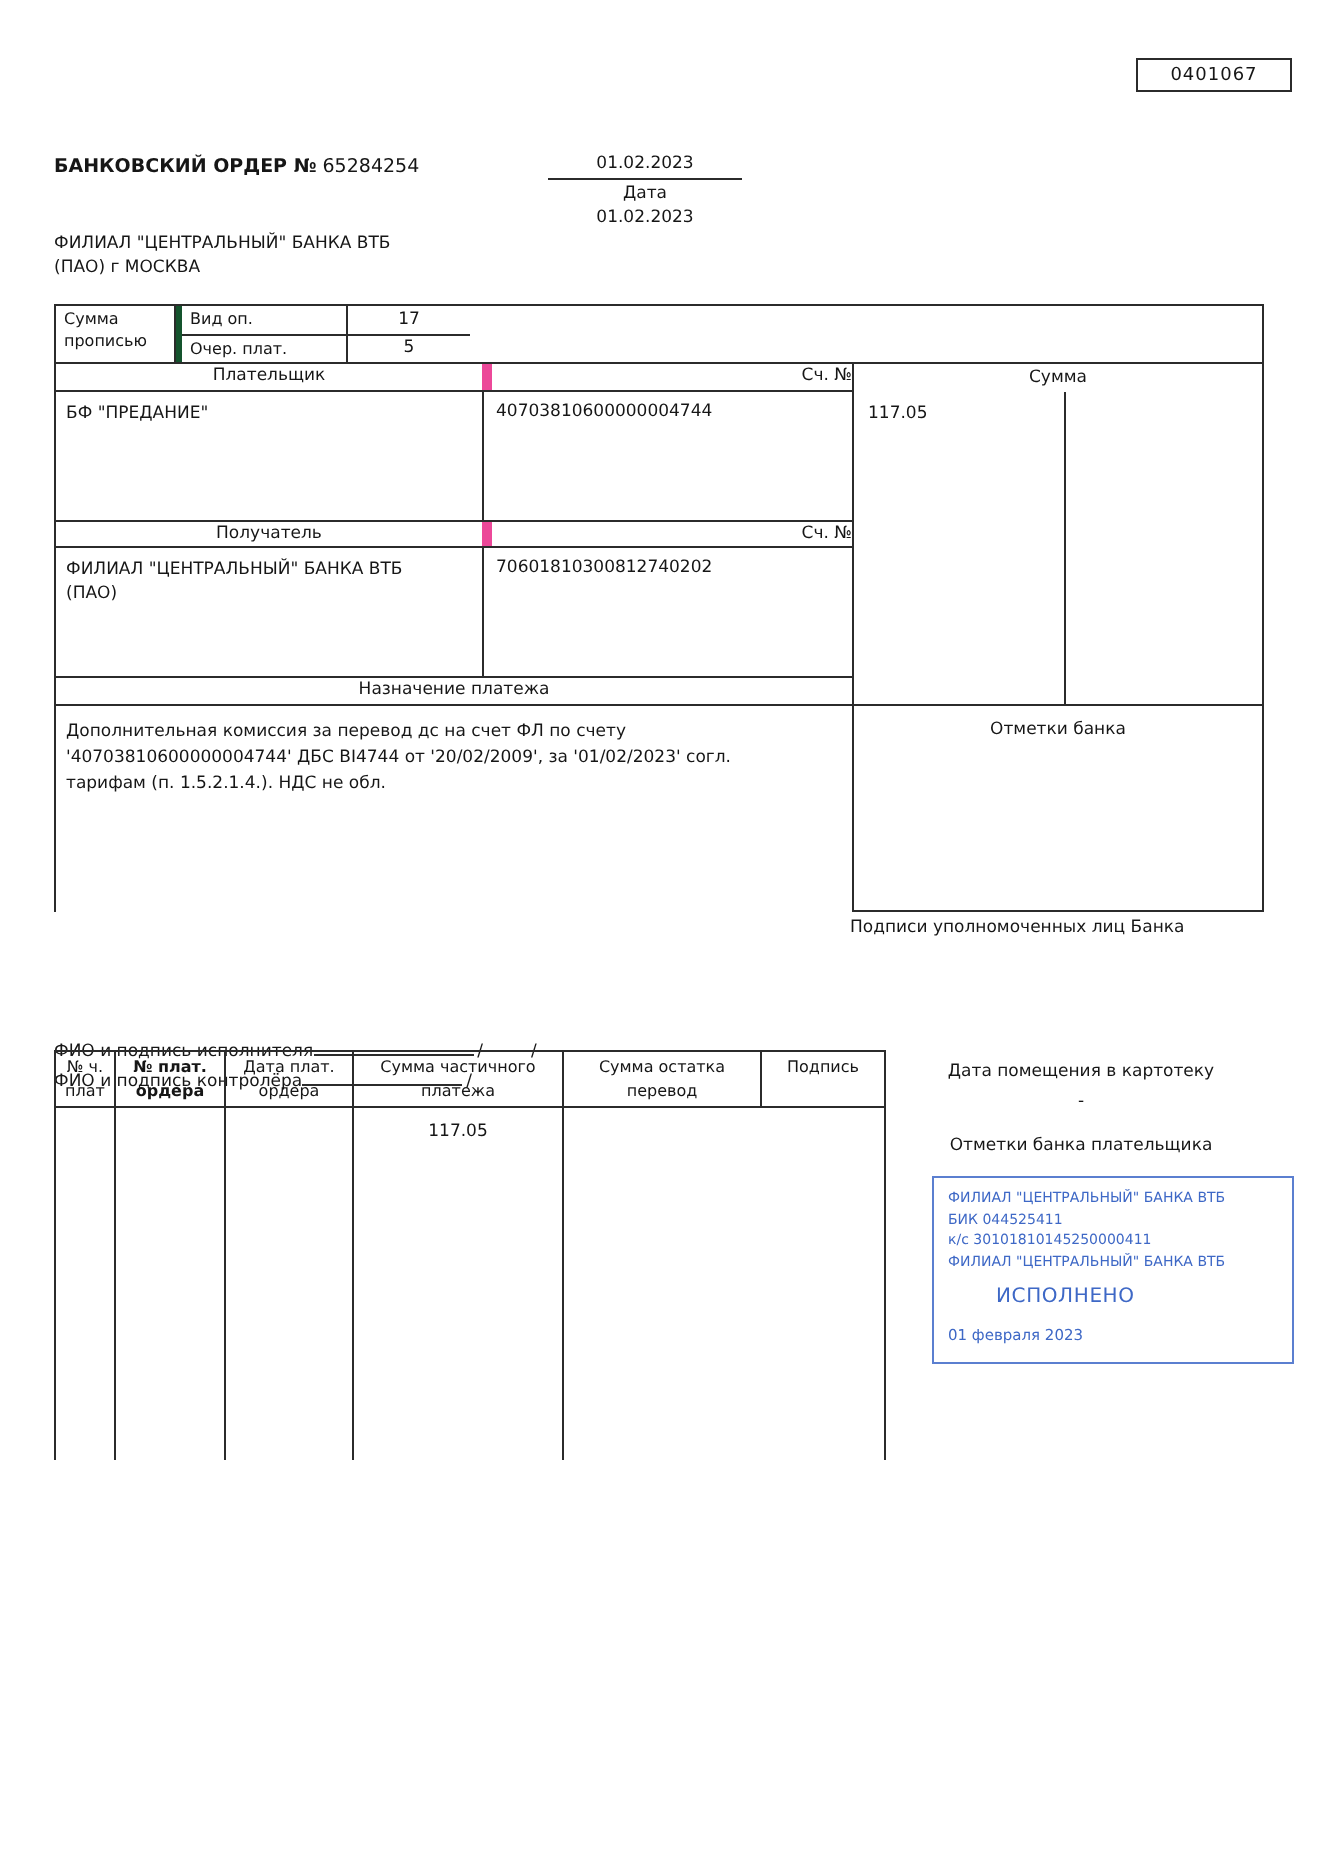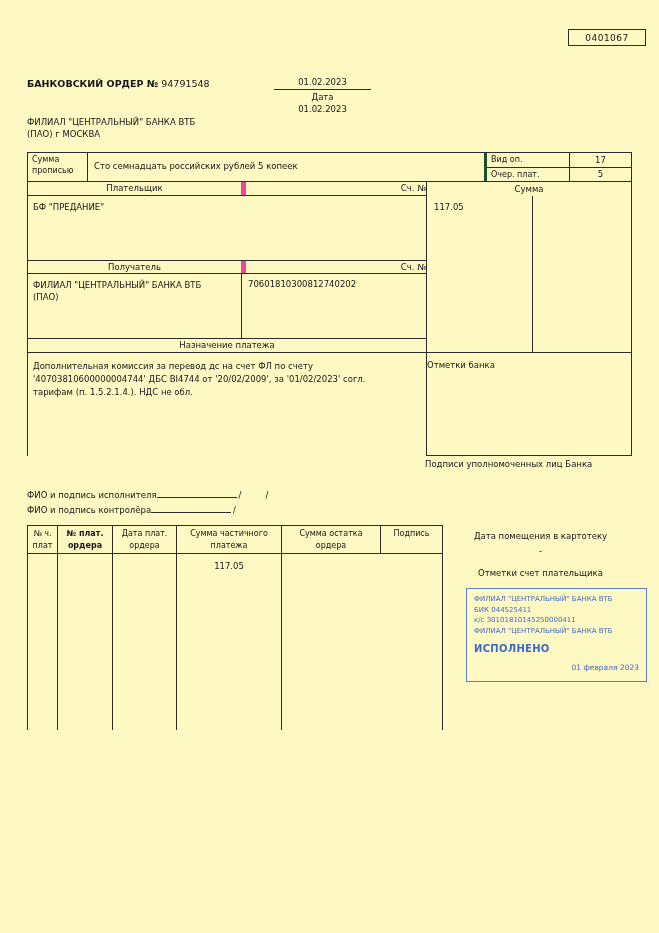--- a/index.html
+++ b/index.html
@@ -1,19 +1,19 @@
 <!DOCTYPE html>
 <html><head>
 <meta charset="utf-8">
 <style>
   * { box-sizing: border-box; margin: 0; padding: 0; }
   html, body { background: #e9e9e9; }
   .page {
     position: relative; width: 659px; height: 933px; margin: 0 auto;
-    background: #fef9c3; color: #161616;
+    background: #ffffff; color: #161616;
     font-family: "DejaVu Sans", "Liberation Sans", sans-serif;
     font-size: 8.5px; overflow: hidden;
   }
   .pre { white-space: pre-line; }
 
   .code-box { position: absolute; left: 568px; top: 29px; width: 78px; height: 17px;
     border: 1px solid #2b2b2b; display: flex; align-items: center; justify-content: center;
     font-size: 9px; letter-spacing: .5px; }
 
   .title { position: absolute; left: 27px; top: 78px; font-size: 9.5px; font-weight: bold; }
@@ -46,95 +46,95 @@
   .drow .dname { width: 213px; padding: 5px 5px; line-height: 1.45; }
   .drow .dacc { flex: 1; border-left: 1px solid #2b2b2b; padding: 5px 6px; }
   .purp-hdr { height: 15px; border-top: 1px solid #2b2b2b; border-bottom: 1px solid #2b2b2b; text-align: center; line-height: 13px; }
   .sum-sec { flex: 1; border-left: 1px solid #2b2b2b; border-bottom: 1px solid #2b2b2b; position: relative; }
   .sum-hdr { text-align: center; padding-top: 2px; height: 14px; }
   .sum-val { padding: 6px 7px 0 7px; }
   .sum-vline { position: absolute; left: 105px; top: 14px; bottom: 0; width: 1px; background: #2b2b2b; }
 
   .row-c { display: flex; border-left: 1px solid #2b2b2b; border-right: 1px solid #2b2b2b; height: 103px; }
   .purp-text { width: 398px; padding: 7px 5px; line-height: 1.5; }
-  .marks-cell { flex: 1; border-left: 1px solid #2b2b2b; border-bottom: 1px solid #2b2b2b; text-align: left; padding-top: 7px; }
+  .marks-cell { flex: 1; border-left: 1px solid #2b2b2b; border-bottom: 1px solid #2b2b2b; text-align: center; padding-top: 7px; }
 
   .signatures { position: absolute; left: 425px; top: 459px; width: 207px; }
 
-  .fio { position: absolute; left: 27px; top: 488px; line-height: 15px; }
+  .fio { position: absolute; left: 27px; top: 519px; line-height: 15px; }
   .fio .uline { display: inline-block; width: 80px; border-bottom: 1px solid #2b2b2b; height: 9px; vertical-align: baseline; }
   .fio .uline.short { width: 20px; border-bottom: none; }
   .fio .sl { padding: 0 2px; }
 
   
   .pt { position: absolute; left: 27px; top: 525px; width: 416px; }
   .pt-h { display: flex; border: 1px solid #2b2b2b; height: 29px; }
   .pt-b { display: flex; border-left: 1px solid #2b2b2b; border-right: 1px solid #2b2b2b; height: 176px; }
   .pt .c { border-right: 1px solid #2b2b2b; text-align: center; font-size: 8px; padding-top: 2px; line-height: 1.45; }
   .pt .c:last-child { border-right: none; }
   .pt-b .c { padding-top: 6px; font-size: 8.5px; }
   .c0 { width: 30px; } .c1 { width: 55px; font-weight: bold; } .c2 { width: 64px; }
   .c3 { width: 105px; } .c4 { width: 99px; } .c5 { width: 63px; flex: 1; }
 
   .kart { position: absolute; left: 449px; top: 529px; width: 183px; text-align: center; line-height: 15px; }
   .marks-payer { position: absolute; left: 449px; top: 568px; width: 183px; text-align: center; }
 
   .stamp { position: absolute; left: 466px; top: 588px; width: 181px; height: 94px;
     border: 1.5px solid #5b7fd0; color: #3e68c6; padding: 5px 7px;
     font-size: 7px; line-height: 1.5; }
-  .stamp .status { font-size: 10px; font-weight: bold; margin-top: 5px; letter-spacing: .3px; }
-  .stamp .sdate { margin-top: 6px; font-size: 7.5px; text-align: right; }
+  .stamp .status { font-size: 10px; font-weight: normal; margin-top: 5px; letter-spacing: .3px; margin-left: 24px; }
+  .stamp .sdate { margin-top: 6px; font-size: 7.5px; }
 </style>
 </head>
 <body>
 
 <div class="page">
 
   <div class="code-box">
     <span>0401067</span>
   </div>
 
   <div class="title">
-    <span>БАНКОВСКИЙ ОРДЕР №</span><span class="num">94791548</span>
+    <span>БАНКОВСКИЙ ОРДЕР №</span><span class="num">65284254</span>
   </div>
 
   <div class="date-block">
     <div class="d1">01.02.2023</div>
     <div class="dl">Дата</div>
     <div class="d2">01.02.2023</div>
   </div>
 
   <div class="bank-head pre">ФИЛИАЛ "ЦЕНТРАЛЬНЫЙ" БАНКА ВТБ
 (ПАО) г МОСКВА</div>
 
   <div class="mt">
     <div class="row-a">
       <div class="sum-label pre">Сумма
 прописью</div>
-      <div class="sum-words">Сто семнадцать российских рублей 5 копеек</div>
       <div class="ops">
         <div class="ops-row">
           <div class="ops-label">Вид оп.</div>
           <div class="ops-value">17</div>
         </div>
         <div class="ops-row">
           <div class="ops-label">Очер. плат.</div>
           <div class="ops-value">5</div>
         </div>
       </div>
     </div>
 
     <div class="row-b">
       <div class="left-sec">
         <div class="hrow">
           <div class="hname">Плательщик</div>
           <div class="hacc">Сч. №</div>
         </div>
         <div class="drow">
           <div class="dname">БФ "ПРЕДАНИЕ"</div>
+          <div class="dacc">40703810600000004744</div>
         </div>
         <div class="hrow topline">
           <div class="hname">Получатель</div>
           <div class="hacc">Сч. №</div>
         </div>
         <div class="drow">
           <div class="dname pre">ФИЛИАЛ "ЦЕНТРАЛЬНЫЙ" БАНКА ВТБ
 (ПАО)</div>
           <div class="dacc">70601810300812740202</div>
         </div>
@@ -170,38 +170,38 @@
     <div class="pt-h">
       <div class="c c0 pre">№ ч.
 плат</div>
       <div class="c c1 pre">№ плат.
 ордера</div>
       <div class="c c2 pre">Дата плат.
 ордера</div>
       <div class="c c3 pre">Сумма частичного
 платежа</div>
       <div class="c c4 pre">Сумма остатка
-ордера</div>
+перевод</div>
       <div class="c c5 pre">Подпись</div>
     </div>
     <div class="pt-b">
       <div class="c c0"></div>
       <div class="c c1"></div>
       <div class="c c2"></div>
       <div class="c c3">117.05</div>
       <div class="c c5"></div>
     </div>
   </div>
 
   <div class="kart">
     <div>Дата помещения в картотеку</div>
     <div>-</div>
   </div>
 
-  <div class="marks-payer">Отметки счет плательщика</div>
+  <div class="marks-payer">Отметки банка плательщика</div>
 
   <div class="stamp">
     <div>ФИЛИАЛ "ЦЕНТРАЛЬНЫЙ" БАНКА ВТБ</div>
     <div>БИК 044525411</div>
     <div>к/с 30101810145250000411</div>
     <div>ФИЛИАЛ "ЦЕНТРАЛЬНЫЙ" БАНКА ВТБ</div>
     <div class="status">ИСПОЛНЕНО</div>
     <div class="sdate">01 февраля 2023</div>
   </div>
 

